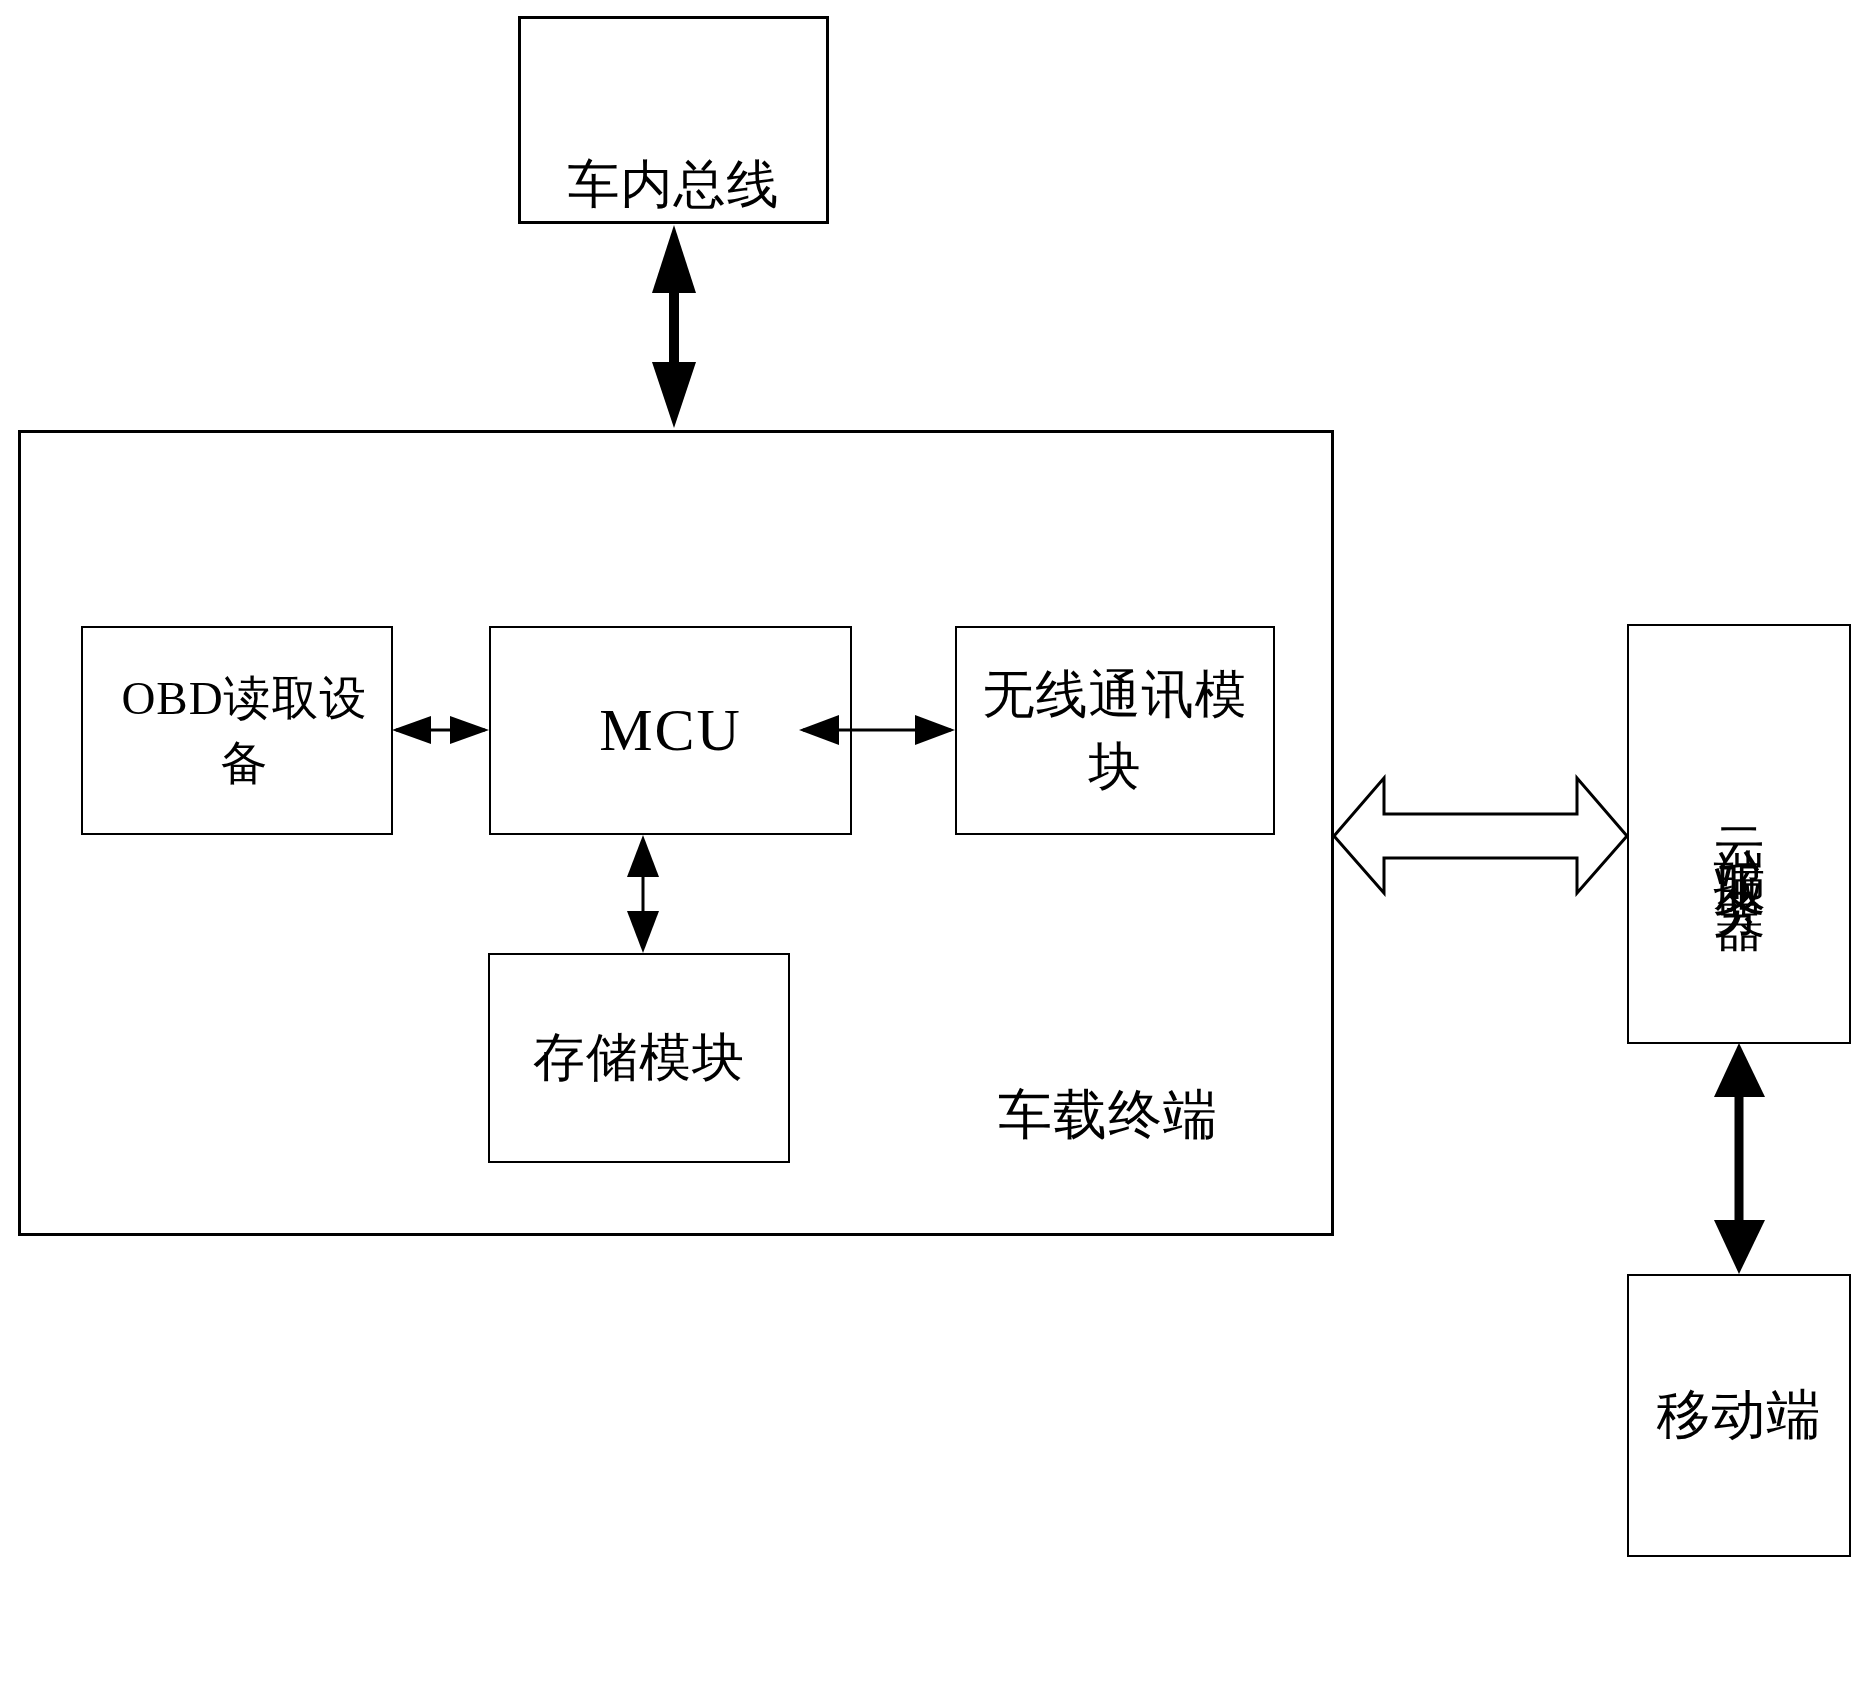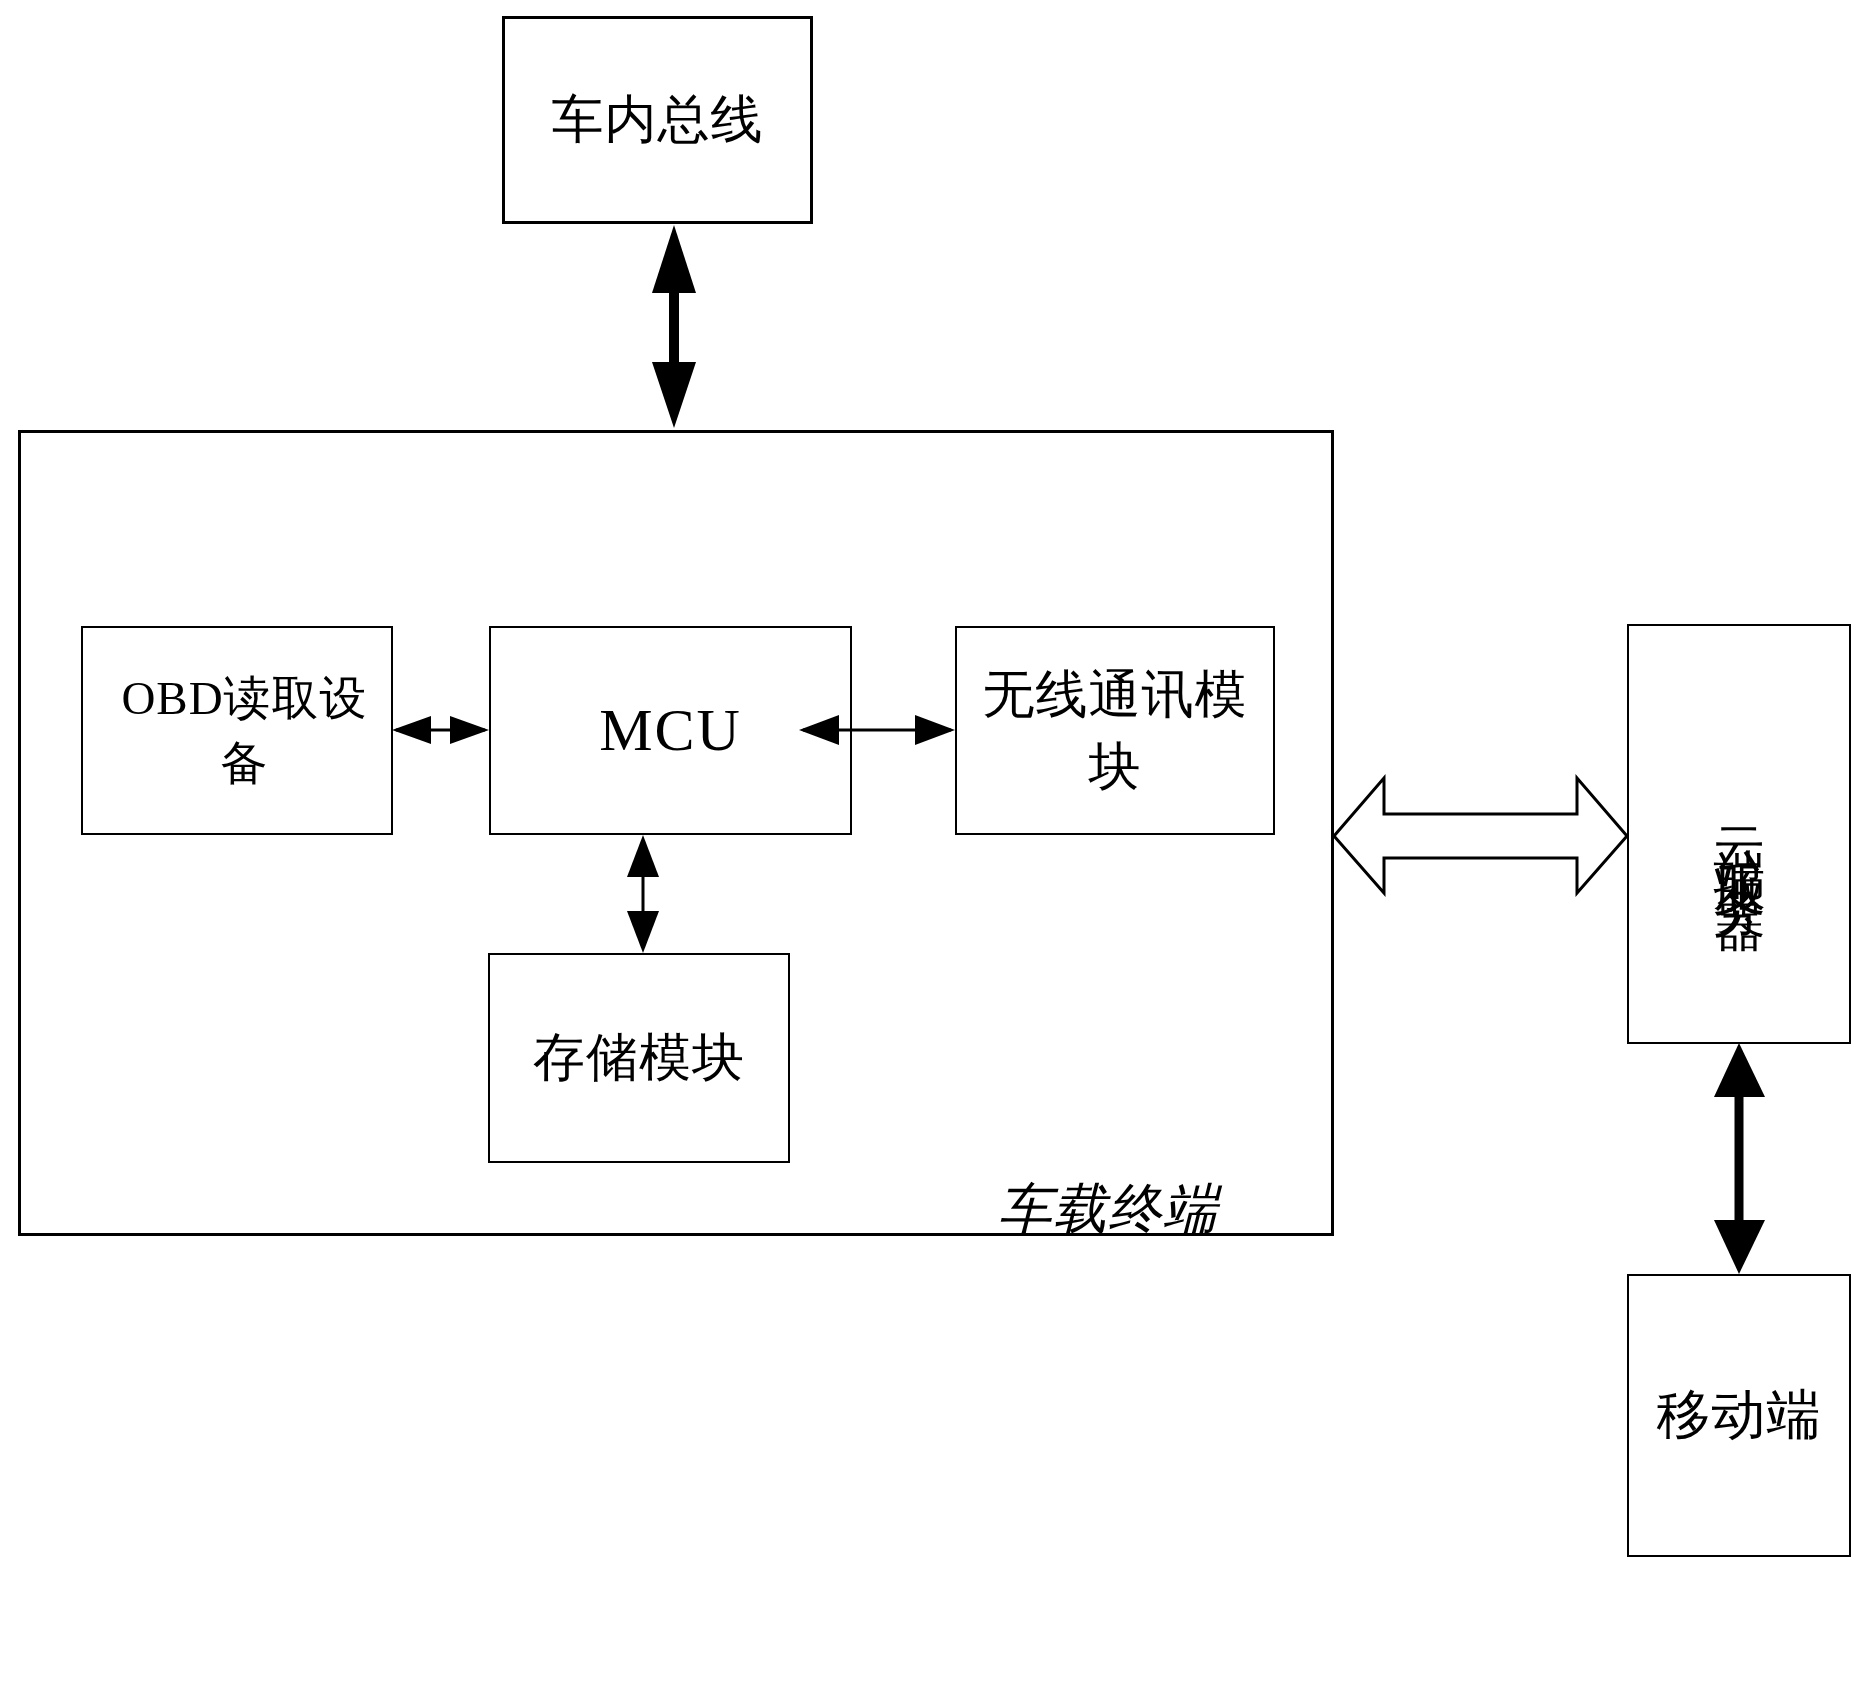--- a/index.html
+++ b/index.html
@@ -28,22 +28,23 @@
   }
   .node .lbl {
     display: block;
     font-size: 52px;
     line-height: 1.38;
     letter-spacing: 1px;
     white-space: normal;
   }
   
   #bus-node {
-    left: 502px; top: 16px; width: 311px; height: 208px;
+    left: 518px; top: 16px; width: 311px; height: 208px;
     border-width: 3px;
+    align-items: flex-end;
   }
   #terminal-container {
     left: 18px; top: 430px; width: 1316px; height: 806px;
     border-width: 3px;
     background: transparent;
   }
   #obd-node   { left: 81px;  top: 626px;  width: 312px; height: 209px; padding-left: 15px; }
   #obd-node .lbl { font-size: 47px; }
   #mcu-node   { left: 489px; top: 626px;  width: 363px; height: 209px; }
   #mcu-node .lbl { font-size: 60px; letter-spacing: 2px; }
@@ -54,25 +55,24 @@
   #cloud-node .lbl {
     writing-mode: vertical-rl;
     text-orientation: upright;
     letter-spacing: 0.35em;
     line-height: 1;
   }
   #mobile-node   { left: 1627px; top: 1274px; width: 224px; height: 283px; }
   #mobile-node .lbl { font-size: 54px; font-family: Liberation Serif, serif; }
   #terminal-label {
     position: absolute;
-    left: 978px; top: 1176px; width: 260px; height: 66px;
+    left: 978px; top: 1082px; width: 260px; height: 66px;
     display: flex; align-items: center; justify-content: center;
     font-size: 54px;
     letter-spacing: 1px;
-    font-style: italic;
   }
   #arrow-layer {
     position: absolute;
     left: 0; top: 0;
     width: 1863px;
     height: 1696px;
     pointer-events: none;
   }
 </style>
 </head>

